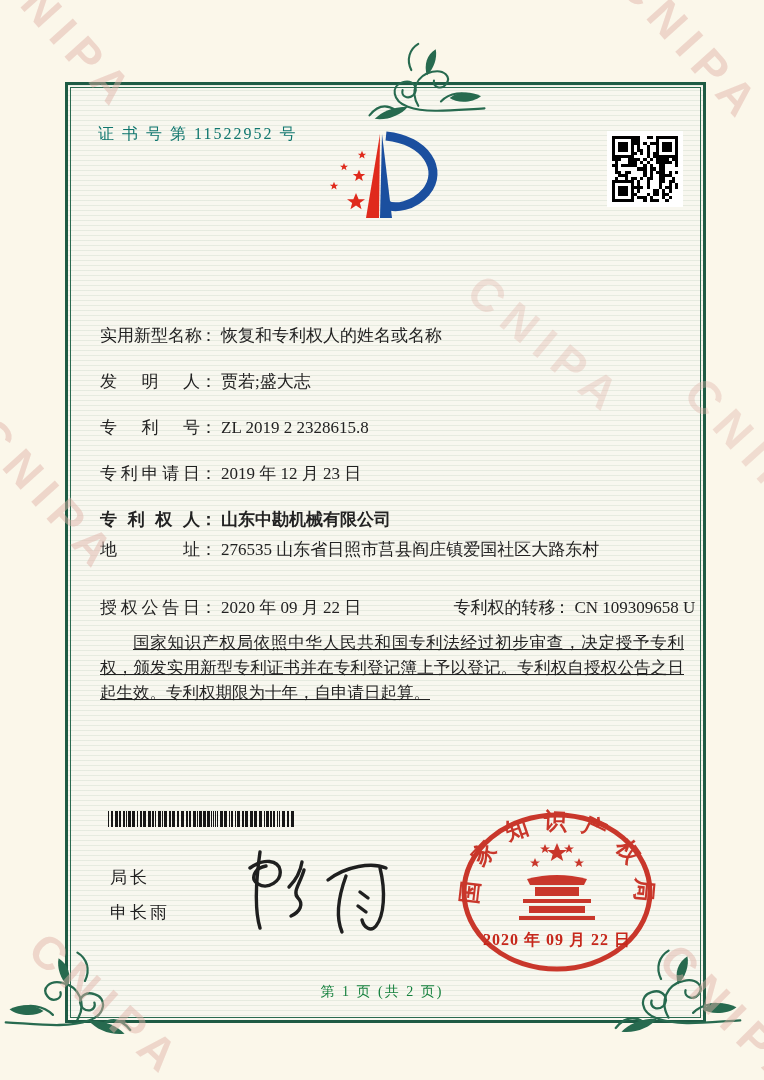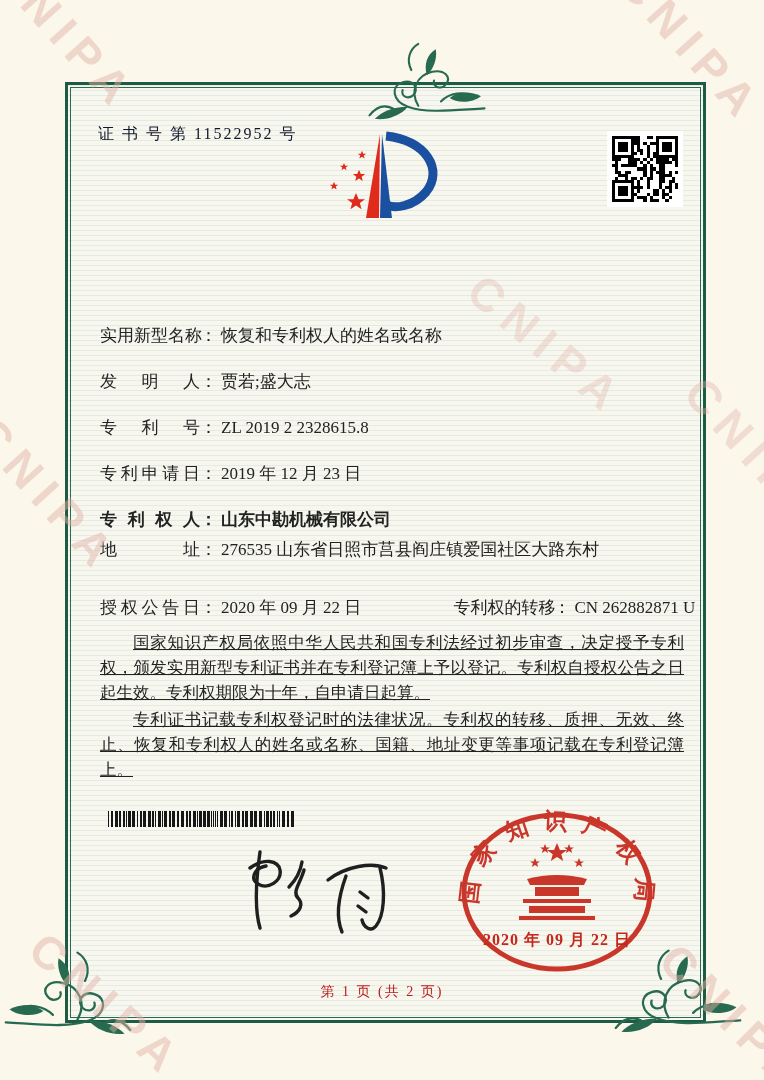--- a/index.html
+++ b/index.html
@@ -11,21 +11,21 @@
     border:3px solid #1e5b44;z-index:2;
     background:
       repeating-linear-gradient(180deg, rgba(120,160,130,0.14) 0 1px, rgba(0,0,0,0) 1px 5px),
       #f8f7ef;}
   .frame-inner{position:absolute;left:2px;top:2px;right:2px;bottom:2px;border:1px solid #2a6a50;}
 
   .wm{position:absolute;z-index:5;font-family:"Liberation Sans","DejaVu Sans",sans-serif;
     font-weight:700;font-size:46px;letter-spacing:10px;color:rgba(224,178,168,0.48);
     pointer-events:none;white-space:nowrap;}
 
-  .cert-no{position:absolute;left:98px;top:124px;z-index:4;font-size:16px;letter-spacing:2px;color:#0f172a;}
+  .cert-no{position:absolute;left:98px;top:124px;z-index:4;font-size:16px;letter-spacing:2px;color:#0f766e;}
 
   .logo{position:absolute;left:328px;top:126px;z-index:4;}
   .qr{position:absolute;left:607px;top:131px;width:76px;height:76px;background:#fff;z-index:4;
     display:flex;align-items:center;justify-content:center;}
 
   .title{position:absolute;left:0;top:230px;width:764px;text-align:center;z-index:4;
     font-size:40px;font-weight:700;letter-spacing:3px;color:#1c1c1c;}
 
   .fields{position:absolute;left:100px;top:318px;width:585px;z-index:4;color:#222;font-size:17px;}
   .frow{position:absolute;left:0;white-space:nowrap;}
@@ -41,21 +41,21 @@
 
   .sig-block{position:absolute;left:110px;top:866px;z-index:4;color:#222;font-size:17px;letter-spacing:3px;}
   .sig-block div{margin-bottom:12px;}
   .signature{position:absolute;left:228px;top:840px;z-index:4;}
 
   .seal{position:absolute;left:457px;top:807px;z-index:7;pointer-events:none;}
   .seal-date{position:absolute;left:462px;top:930px;width:190px;z-index:8;text-align:center;
     color:#c6271b;font-size:16px;letter-spacing:1px;font-weight:700;}
 
   .page-info{position:absolute;left:0;top:983px;width:764px;text-align:center;z-index:4;
-    font-size:14px;letter-spacing:2px;color:#b91c1c;}
+    font-size:14px;letter-spacing:2px;color:#15803d;}
   .cont-note{position:absolute;left:0;top:1032px;width:764px;text-align:center;z-index:4;
     font-size:14px;letter-spacing:3px;color:#2b2b2b;}
 
   .flourish{position:absolute;z-index:3;pointer-events:none;}
 </style>
 </head>
 <body>
 
 <div id="page">
 
@@ -255,31 +255,34 @@
 
   <div class="fields">
     <div class="frow" style="top:6px;"><span class="lbl">实用新型名称</span><span class="sep">：</span><span>恢复和专利权人的姓名或名称</span></div>
     <div class="frow" style="top:52px;"><span class="lbl">发明人</span><span class="sep">：</span><span>贾若;盛大志</span></div>
     <div class="frow" style="top:98px;"><span class="lbl">专利号</span><span class="sep">：</span><span>ZL 2019 2 2328615.8</span></div>
     <div class="frow" style="top:144px;"><span class="lbl">专利申请日</span><span class="sep">：</span><span>2019 年 12 月 23 日</span></div>
     <div class="frow" style="top:190px;font-weight:bold;"><span class="lbl">专利权人</span><span class="sep">：</span><span>山东中勘机械有限公司</span></div>
     <div class="frow" style="top:220px;"><span class="lbl">地址</span><span class="sep">：</span><span>276535 山东省日照市莒县阎庄镇爱国社区大路东村</span></div>
     <div class="frow" style="top:278px;">
       <span><span class="lbl">授权公告日</span><span class="sep">：</span><span>2020 年 09 月 22 日</span></span>
-      <span class="frow2"><span class="lbl">专利权的转移</span><span class="sep">：</span><span>CN 262882871 U</span></span>
+      <span class="frow2"><span class="lbl">专利权的转移</span><span class="sep">：</span><span>CN 109309658 U</span></span>
     </div>
   </div>
 
   <div class="body-text">
     <p>国家知识产权局依照中华人民共和国专利法经过初步审查，决定授予专利权，颁发实用新型专利证书并在专利登记簿上予以登记。专利权自授权公告之日起生效。专利权期限为十年，自申请日起算。</p>
-    <p>专利证书记载专利权登记时的法律状况。专利权的转移、质押、无效、终止、恢复和专利权人的姓名或名称、国籍、地址变更等事项记载在专利登记簿上。</p>
   </div>
 
   <div class="barcode" id="barcode"><span style="display:inline-block;height:16px;width:1px;background:#161616;margin-right:2px"></span><span style="display:inline-block;height:16px;width:2px;background:#161616;margin-right:2px"></span><span style="display:inline-block;height:16px;width:3px;background:#161616;margin-right:1px"></span><span style="display:inline-block;height:16px;width:2px;background:#161616;margin-right:2px"></span><span style="display:inline-block;height:16px;width:2px;background:#161616;margin-right:1px"></span><span style="display:inline-block;height:16px;width:1px;background:#161616;margin-right:1px"></span><span style="display:inline-block;height:16px;width:3px;background:#161616;margin-right:1px"></span><span style="display:inline-block;height:16px;width:3px;background:#161616;margin-right:2px"></span><span style="display:inline-block;height:16px;width:1px;background:#161616;margin-right:2px"></span><span style="display:inline-block;height:16px;width:2px;background:#161616;margin-right:1px"></span><span style="display:inline-block;height:16px;width:3px;background:#161616;margin-right:2px"></span><span style="display:inline-block;height:16px;width:3px;background:#161616;margin-right:1px"></span><span style="display:inline-block;height:16px;width:2px;background:#161616;margin-right:1px"></span><span style="display:inline-block;height:16px;width:1px;background:#161616;margin-right:2px"></span><span style="display:inline-block;height:16px;width:3px;background:#161616;margin-right:1px"></span><span style="display:inline-block;height:16px;width:1px;background:#161616;margin-right:1px"></span><span style="display:inline-block;height:16px;width:3px;background:#161616;margin-right:2px"></span><span style="display:inline-block;height:16px;width:2px;background:#161616;margin-right:1px"></span><span style="display:inline-block;height:16px;width:3px;background:#161616;margin-right:2px"></span><span style="display:inline-block;height:16px;width:2px;background:#161616;margin-right:2px"></span><span style="display:inline-block;height:16px;width:3px;background:#161616;margin-right:2px"></span><span style="display:inline-block;height:16px;width:2px;background:#161616;margin-right:1px"></span><span style="display:inline-block;height:16px;width:2px;background:#161616;margin-right:2px"></span><span style="display:inline-block;height:16px;width:3px;background:#161616;margin-right:1px"></span><span style="display:inline-block;height:16px;width:1px;background:#161616;margin-right:1px"></span><span style="display:inline-block;height:16px;width:3px;background:#161616;margin-right:1px"></span><span style="display:inline-block;height:16px;width:3px;background:#161616;margin-right:1px"></span><span style="display:inline-block;height:16px;width:3px;background:#161616;margin-right:1px"></span><span style="display:inline-block;height:16px;width:1px;background:#161616;margin-right:1px"></span><span style="display:inline-block;height:16px;width:1px;background:#161616;margin-right:1px"></span><span style="display:inline-block;height:16px;width:1px;background:#161616;margin-right:1px"></span><span style="display:inline-block;height:16px;width:1px;background:#161616;margin-right:2px"></span><span style="display:inline-block;height:16px;width:3px;background:#161616;margin-right:1px"></span><span style="display:inline-block;height:16px;width:3px;background:#161616;margin-right:2px"></span><span style="display:inline-block;height:16px;width:1px;background:#161616;margin-right:1px"></span><span style="display:inline-block;height:16px;width:2px;background:#161616;margin-right:2px"></span><span style="display:inline-block;height:16px;width:1px;background:#161616;margin-right:1px"></span><span style="display:inline-block;height:16px;width:3px;background:#161616;margin-right:2px"></span><span style="display:inline-block;height:16px;width:2px;background:#161616;margin-right:1px"></span><span style="display:inline-block;height:16px;width:3px;background:#161616;margin-right:2px"></span><span style="display:inline-block;height:16px;width:3px;background:#161616;margin-right:1px"></span><span style="display:inline-block;height:16px;width:3px;background:#161616;margin-right:2px"></span><span style="display:inline-block;height:16px;width:3px;background:#161616;margin-right:2px"></span><span style="display:inline-block;height:16px;width:1px;background:#161616;margin-right:1px"></span><span style="display:inline-block;height:16px;width:3px;background:#161616;margin-right:1px"></span><span style="display:inline-block;height:16px;width:2px;background:#161616;margin-right:1px"></span><span style="display:inline-block;height:16px;width:2px;background:#161616;margin-right:2px"></span><span style="display:inline-block;height:16px;width:1px;background:#161616;margin-right:1px"></span><span style="display:inline-block;height:16px;width:1px;background:#161616;margin-right:2px"></span><span style="display:inline-block;height:16px;width:3px;background:#161616;margin-right:2px"></span><span style="display:inline-block;height:16px;width:2px;background:#161616;margin-right:2px"></span><span style="display:inline-block;height:16px;width:3px;background:#161616;margin-right:1px"></span></div>
 
+  <div class="sig-block">
+    <div>局长</div>
+    <div>申长雨</div>
+  </div>
 
   <svg class="signature" width="195" height="100" viewBox="0 0 195 100">
     <g fill="none" stroke="#1f1f1f" stroke-width="3.4" stroke-linecap="round" stroke-linejoin="round">
       <path d="M22,28 c14,-10 28,-8 30,2 c2,11 -12,20 -22,14 c-8,-5 -4,-16 8,-18"></path>
       <path d="M32,12 c-4,28 -6,56 0,76"></path>
       <path d="M74,22 c-2,12 -7,19 -13,25"></path>
       <path d="M76,30 c-4,14 -12,22 -6,28 c6,6 2,14 -7,18"></path>
       <path d="M100,40 c18,-14 44,-18 58,-12"></path>
       <path d="M118,36 c-8,22 -10,42 -4,56"></path>
       <path d="M152,28 c6,24 4,48 -4,58 c-5,6 -12,2 -14,-6"></path>

